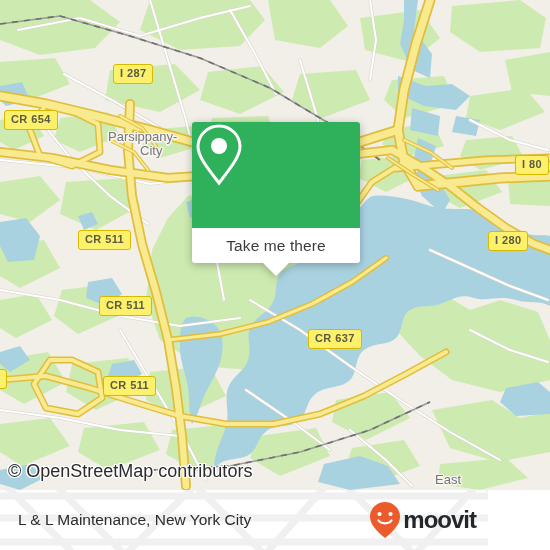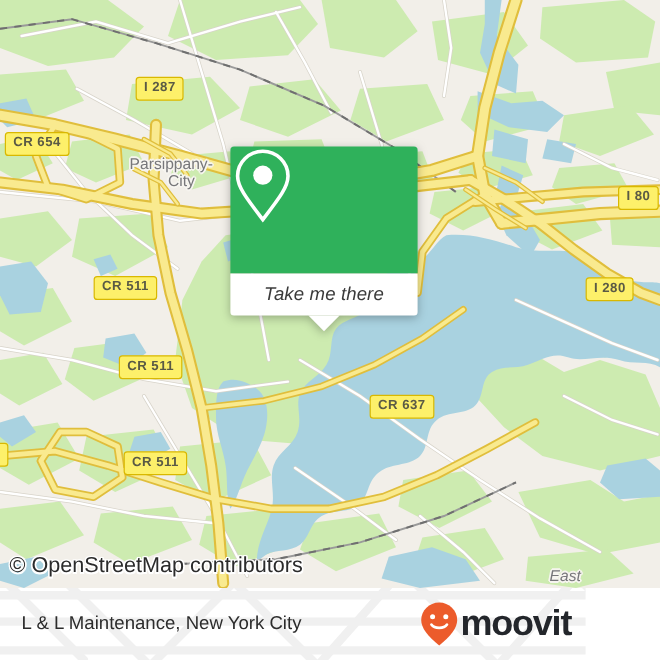--- a/index.html
+++ b/index.html
@@ -48,23 +48,22 @@
     position:absolute;left:8px;bottom:8px;
     font-size:18px;color:#2b2b2b;
     white-space:nowrap;
     text-shadow:
       1.2px 0 #fff,-1.2px 0 #fff,0 1.2px #fff,0 -1.2px #fff,
       1px 1px #fff,-1px 1px #fff,1px -1px #fff,-1px -1px #fff;
   }
 
   
   .card{
-    position:absolute;left:192px;top:122px;width:156px;
+    position:absolute;left:192px;top:122px;width:168px;
     filter:drop-shadow(0 2px 4px rgba(0,0,0,.28));
-    font-style:italic;
   }
   .card-top{
     background:#2fb15b;
     height:106px;border-radius:3px 3px 0 0;
     display:flex;align-items:center;justify-content:center;
   }
   .card-bottom{
     background:#ffffff;height:35px;border-radius:0 0 3px 3px;
     display:flex;align-items:center;justify-content:center;
   }
@@ -87,21 +86,21 @@
   .footer-watermark{position:absolute;left:0;top:0;opacity:1;}
   .footer-title{
     position:absolute;left:18px;top:50%;transform:translateY(-50%);
     font-size:15.5px;color:#2c2c2c;white-space:nowrap;
   }
   .logo{
     position:absolute;right:12px;top:50%;transform:translateY(-50%);
     display:flex;align-items:center;gap:2px;
   }
   .logo-text{
-    font-size:30px;font-weight:bold;color:#23262b;
+    font-size:24px;font-weight:bold;color:#23262b;
     letter-spacing:-1px;line-height:1;
   }
 </style>
 </head>
 <body>
 
 <div class="screen">
 
   <div class="map">
 
@@ -319,21 +318,21 @@
           <path d="M404,140 L430,152 L452,168"></path>
           <path d="M388,158 L412,174 L438,190"></path>
           <path d="M120,116 L142,128 L156,146"></path>
           <path d="M110,140 L134,152 L148,170"></path>
         </g>
       </g>
     </svg>
 
     <div class="place" style="left:108px;top:129px;">Parsippany-</div>
     <div class="place" style="left:140px;top:143px;">City</div>
-    <div class="place" style="left:458px;top:472px;font-style:italic;">East</div>
+    <div class="place" style="left:435px;top:472px;">East</div>
 
     <div class="shield" style="left:113px;top:64px;">I 287</div>
     <div class="shield" style="left:4px;top:110px;">CR 654</div>
     <div class="shield" style="left:491px;top:155px;margin-left:24px;">I 80</div>
     <div class="shield" style="left:78px;top:230px;">CR 511</div>
     <div class="shield" style="left:488px;top:231px;">I 280</div>
     <div class="shield" style="left:99px;top:296px;">CR 511</div>
     <div class="shield" style="left:308px;top:329px;">CR 637</div>
     <div class="shield" style="left:103px;top:376px;">CR 511</div>
     <div class="shield" style="left:-14px;top:369px;">0</div>

